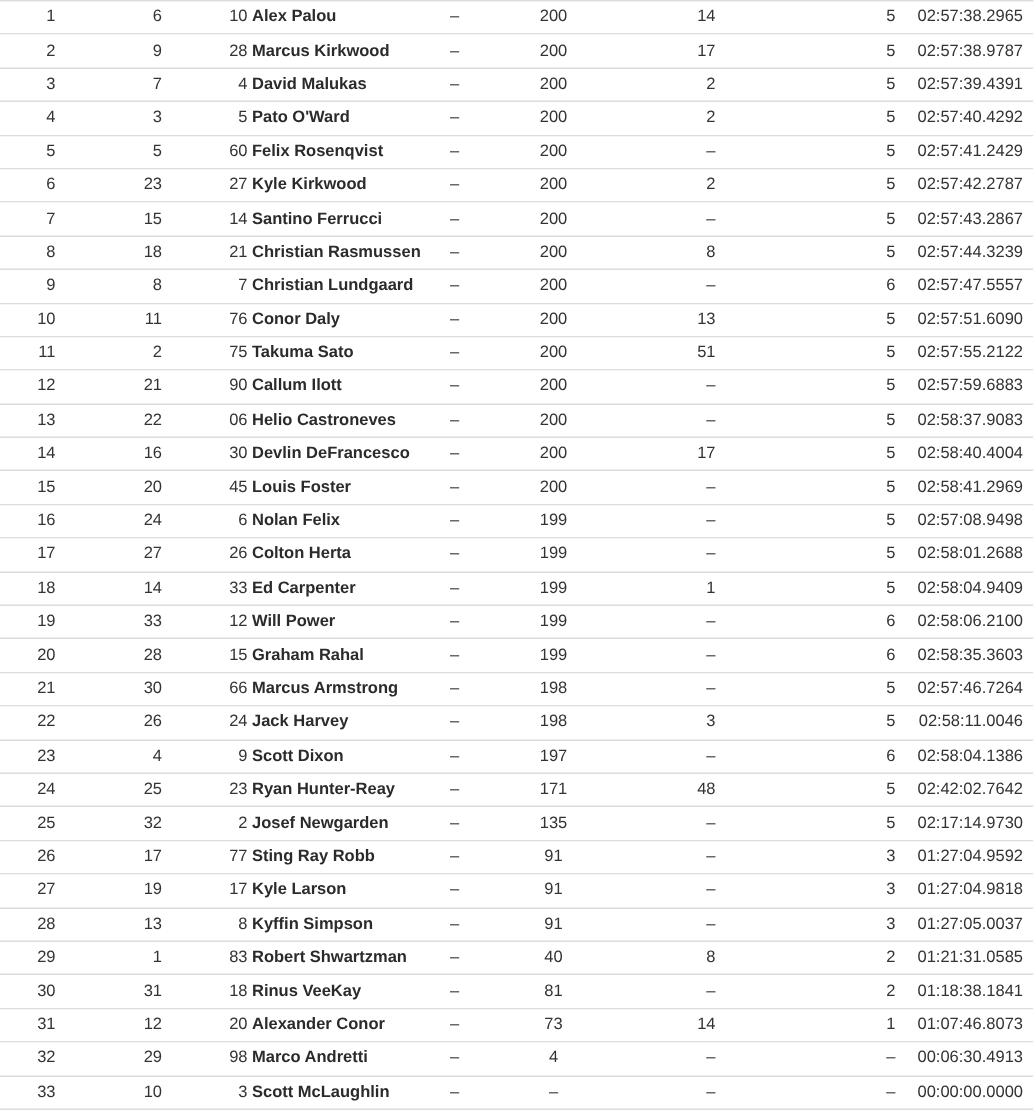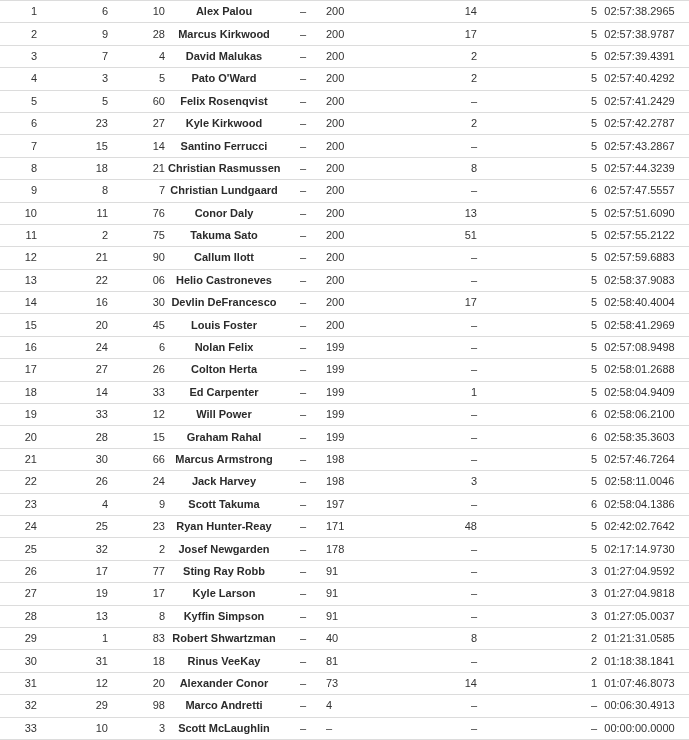--- a/index.html
+++ b/index.html
@@ -27,27 +27,27 @@
     background: #ffffff;
   }
   .cell {
     flex: 0 0 auto;
     white-space: nowrap;
     line-height: 1;
   }
   .c-pos    { width: 37px;  text-align: right; }
   .c-start  { width: 71px;  text-align: right; }
   .c-car    { width: 57px;  text-align: right; }
-  .c-driver { width: 115px; text-align: center; padding-left: 3px; box-sizing: border-box;
+  .c-driver { width: 115px; text-align: left; padding-left: 3px; box-sizing: border-box;
               font-weight: 700; color: #2b2b2b; overflow: visible; }
   .c-gap    { width: 46px;  text-align: center; }
-  .c-laps   { width: 86px;  text-align: left; }
+  .c-laps   { width: 86px;  text-align: center; }
   .c-led    { width: 65px;  text-align: right; }
   .c-stops  { width: 120px; text-align: right; }
-  .c-time   { width: 85px;  text-align: center; }
+  .c-time   { width: 85px;  text-align: right; }
 </style>
 </head>
 <body>
 
 <div id="results-table">
   <div class="row">
     <span class="cell c-pos">1</span>
     <span class="cell c-start">6</span>
     <span class="cell c-car">10</span>
     <span class="cell c-driver">Alex Palou</span>
@@ -307,21 +307,21 @@
     <span class="cell c-laps">198</span>
     <span class="cell c-led">3</span>
     <span class="cell c-stops">5</span>
     <span class="cell c-time">02:58:11.0046</span>
   </div>
 
   <div class="row">
     <span class="cell c-pos">23</span>
     <span class="cell c-start">4</span>
     <span class="cell c-car">9</span>
-    <span class="cell c-driver">Scott Takuma</span>
+    <span class="cell c-driver">Scott Dixon</span>
     <span class="cell c-gap">–</span>
     <span class="cell c-laps">197</span>
     <span class="cell c-led">–</span>
     <span class="cell c-stops">6</span>
     <span class="cell c-time">02:58:04.1386</span>
   </div>
 
   <div class="row">
     <span class="cell c-pos">24</span>
     <span class="cell c-start">25</span>
@@ -333,21 +333,21 @@
     <span class="cell c-stops">5</span>
     <span class="cell c-time">02:42:02.7642</span>
   </div>
 
   <div class="row">
     <span class="cell c-pos">25</span>
     <span class="cell c-start">32</span>
     <span class="cell c-car">2</span>
     <span class="cell c-driver">Josef Newgarden</span>
     <span class="cell c-gap">–</span>
-    <span class="cell c-laps">178</span>
+    <span class="cell c-laps">135</span>
     <span class="cell c-led">–</span>
     <span class="cell c-stops">5</span>
     <span class="cell c-time">02:17:14.9730</span>
   </div>
 
   <div class="row">
     <span class="cell c-pos">26</span>
     <span class="cell c-start">17</span>
     <span class="cell c-car">77</span>
     <span class="cell c-driver">Sting Ray Robb</span>

